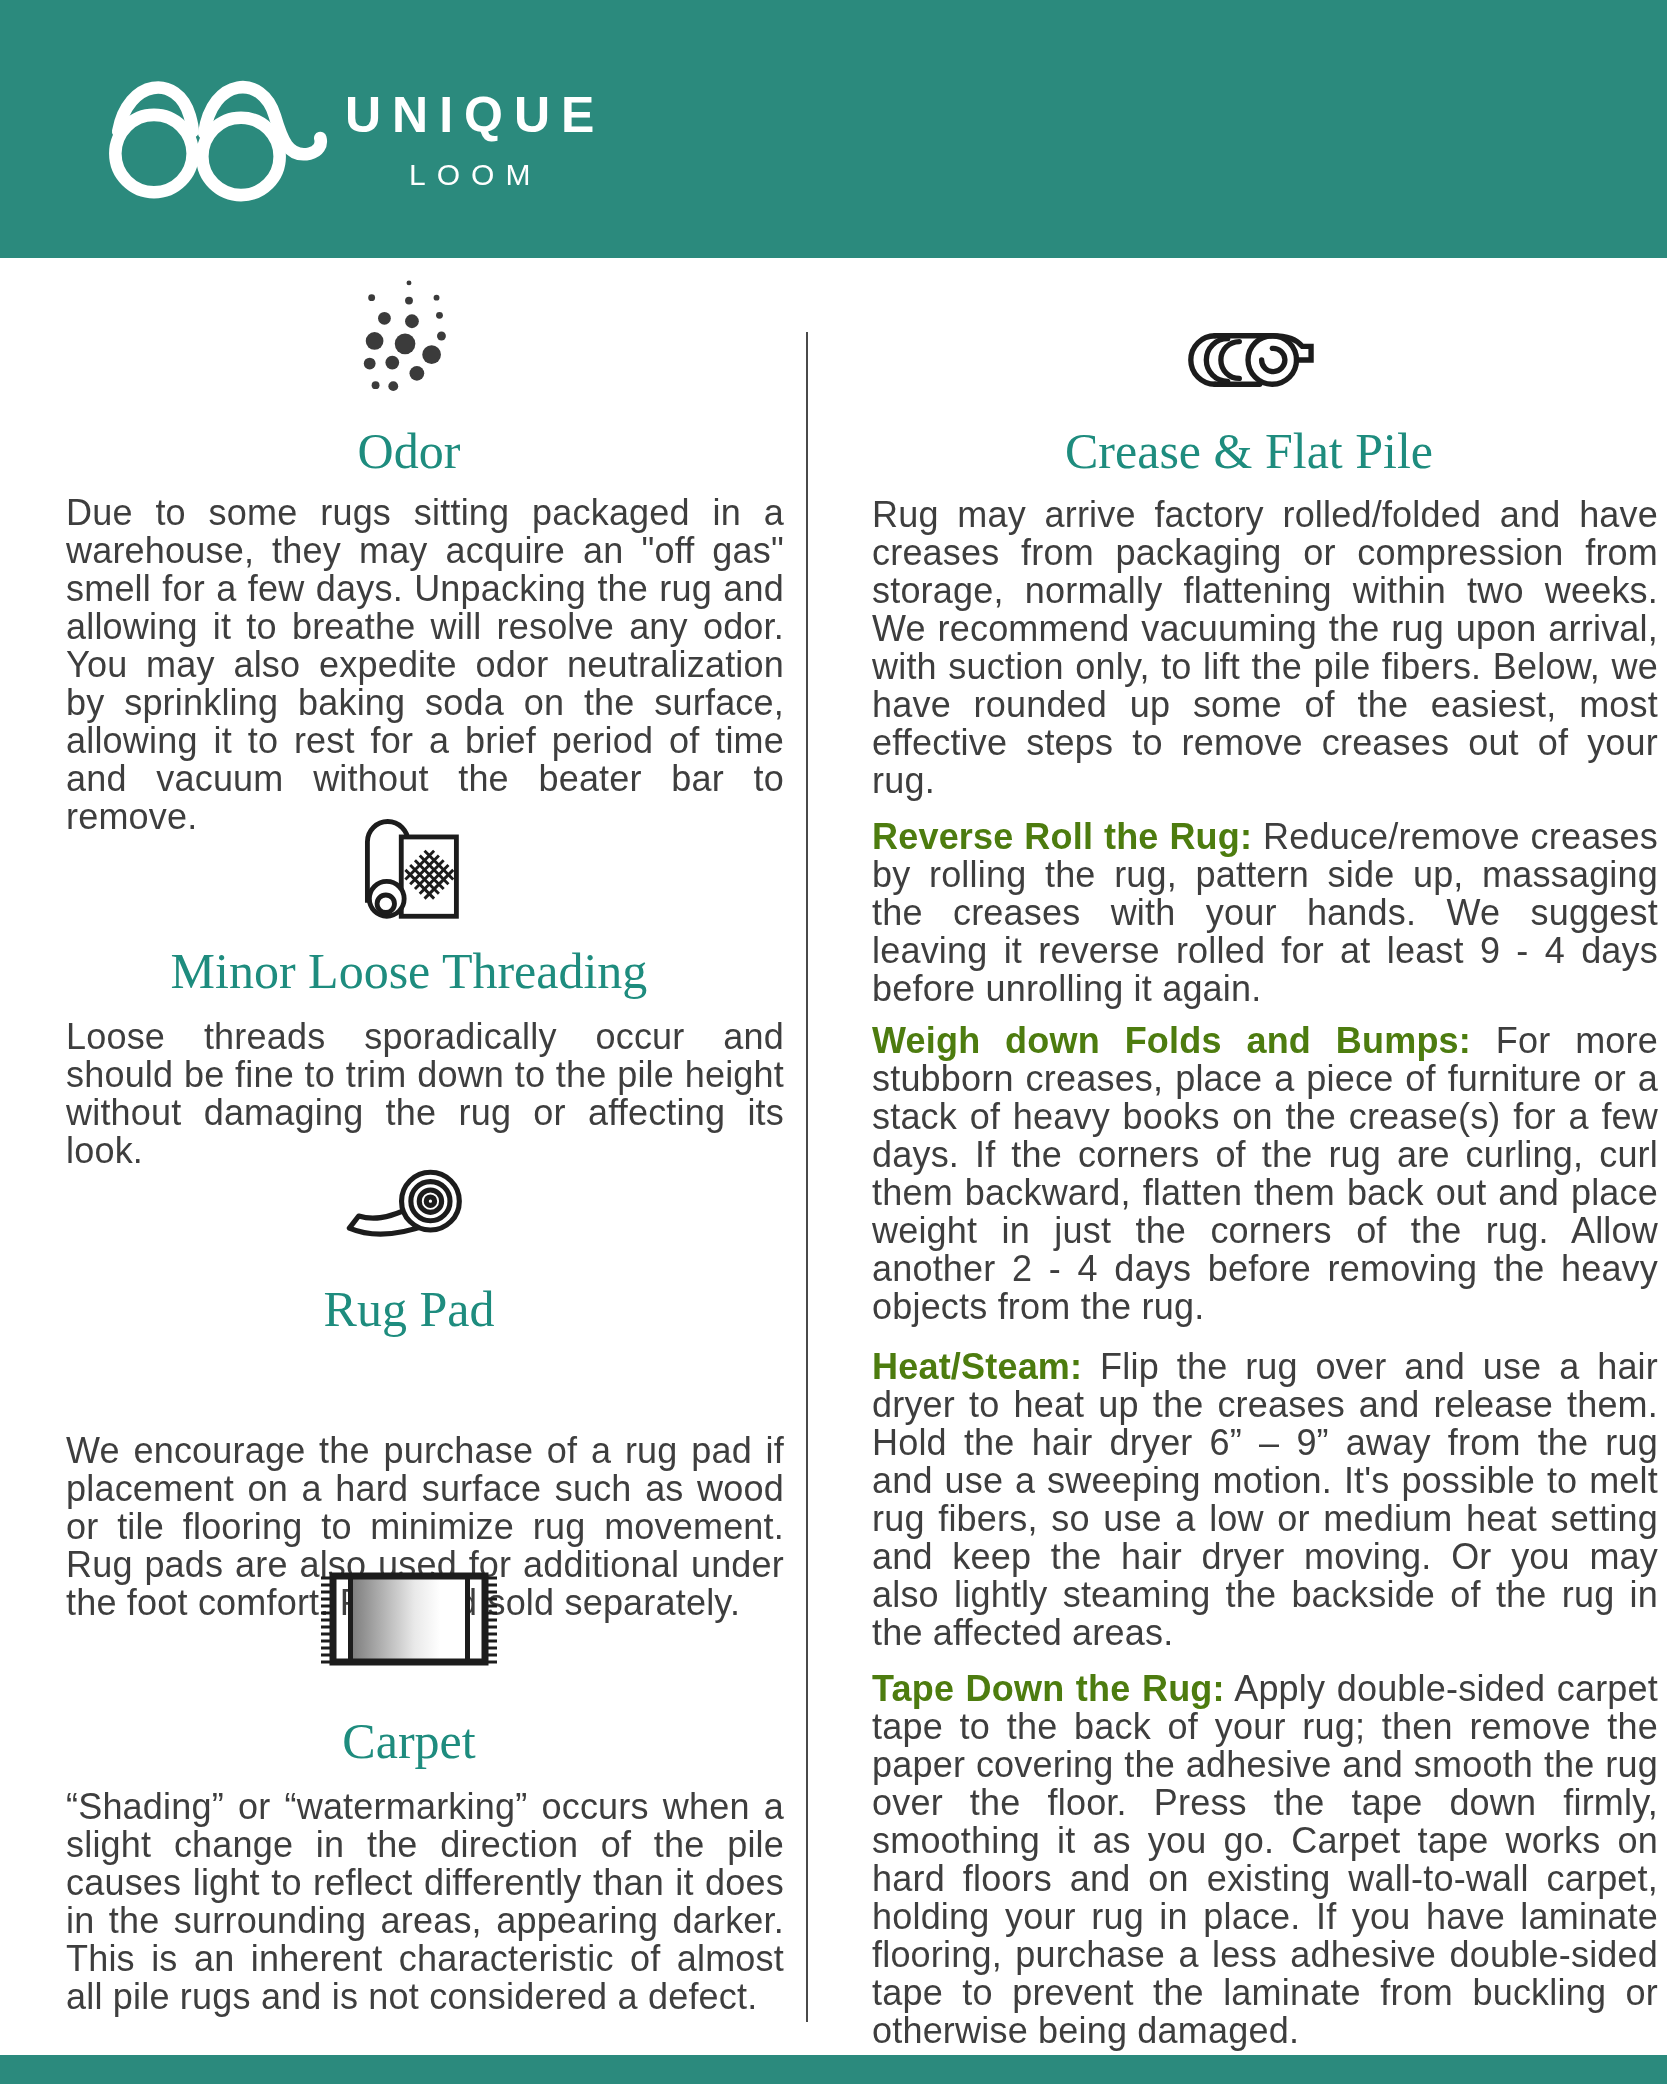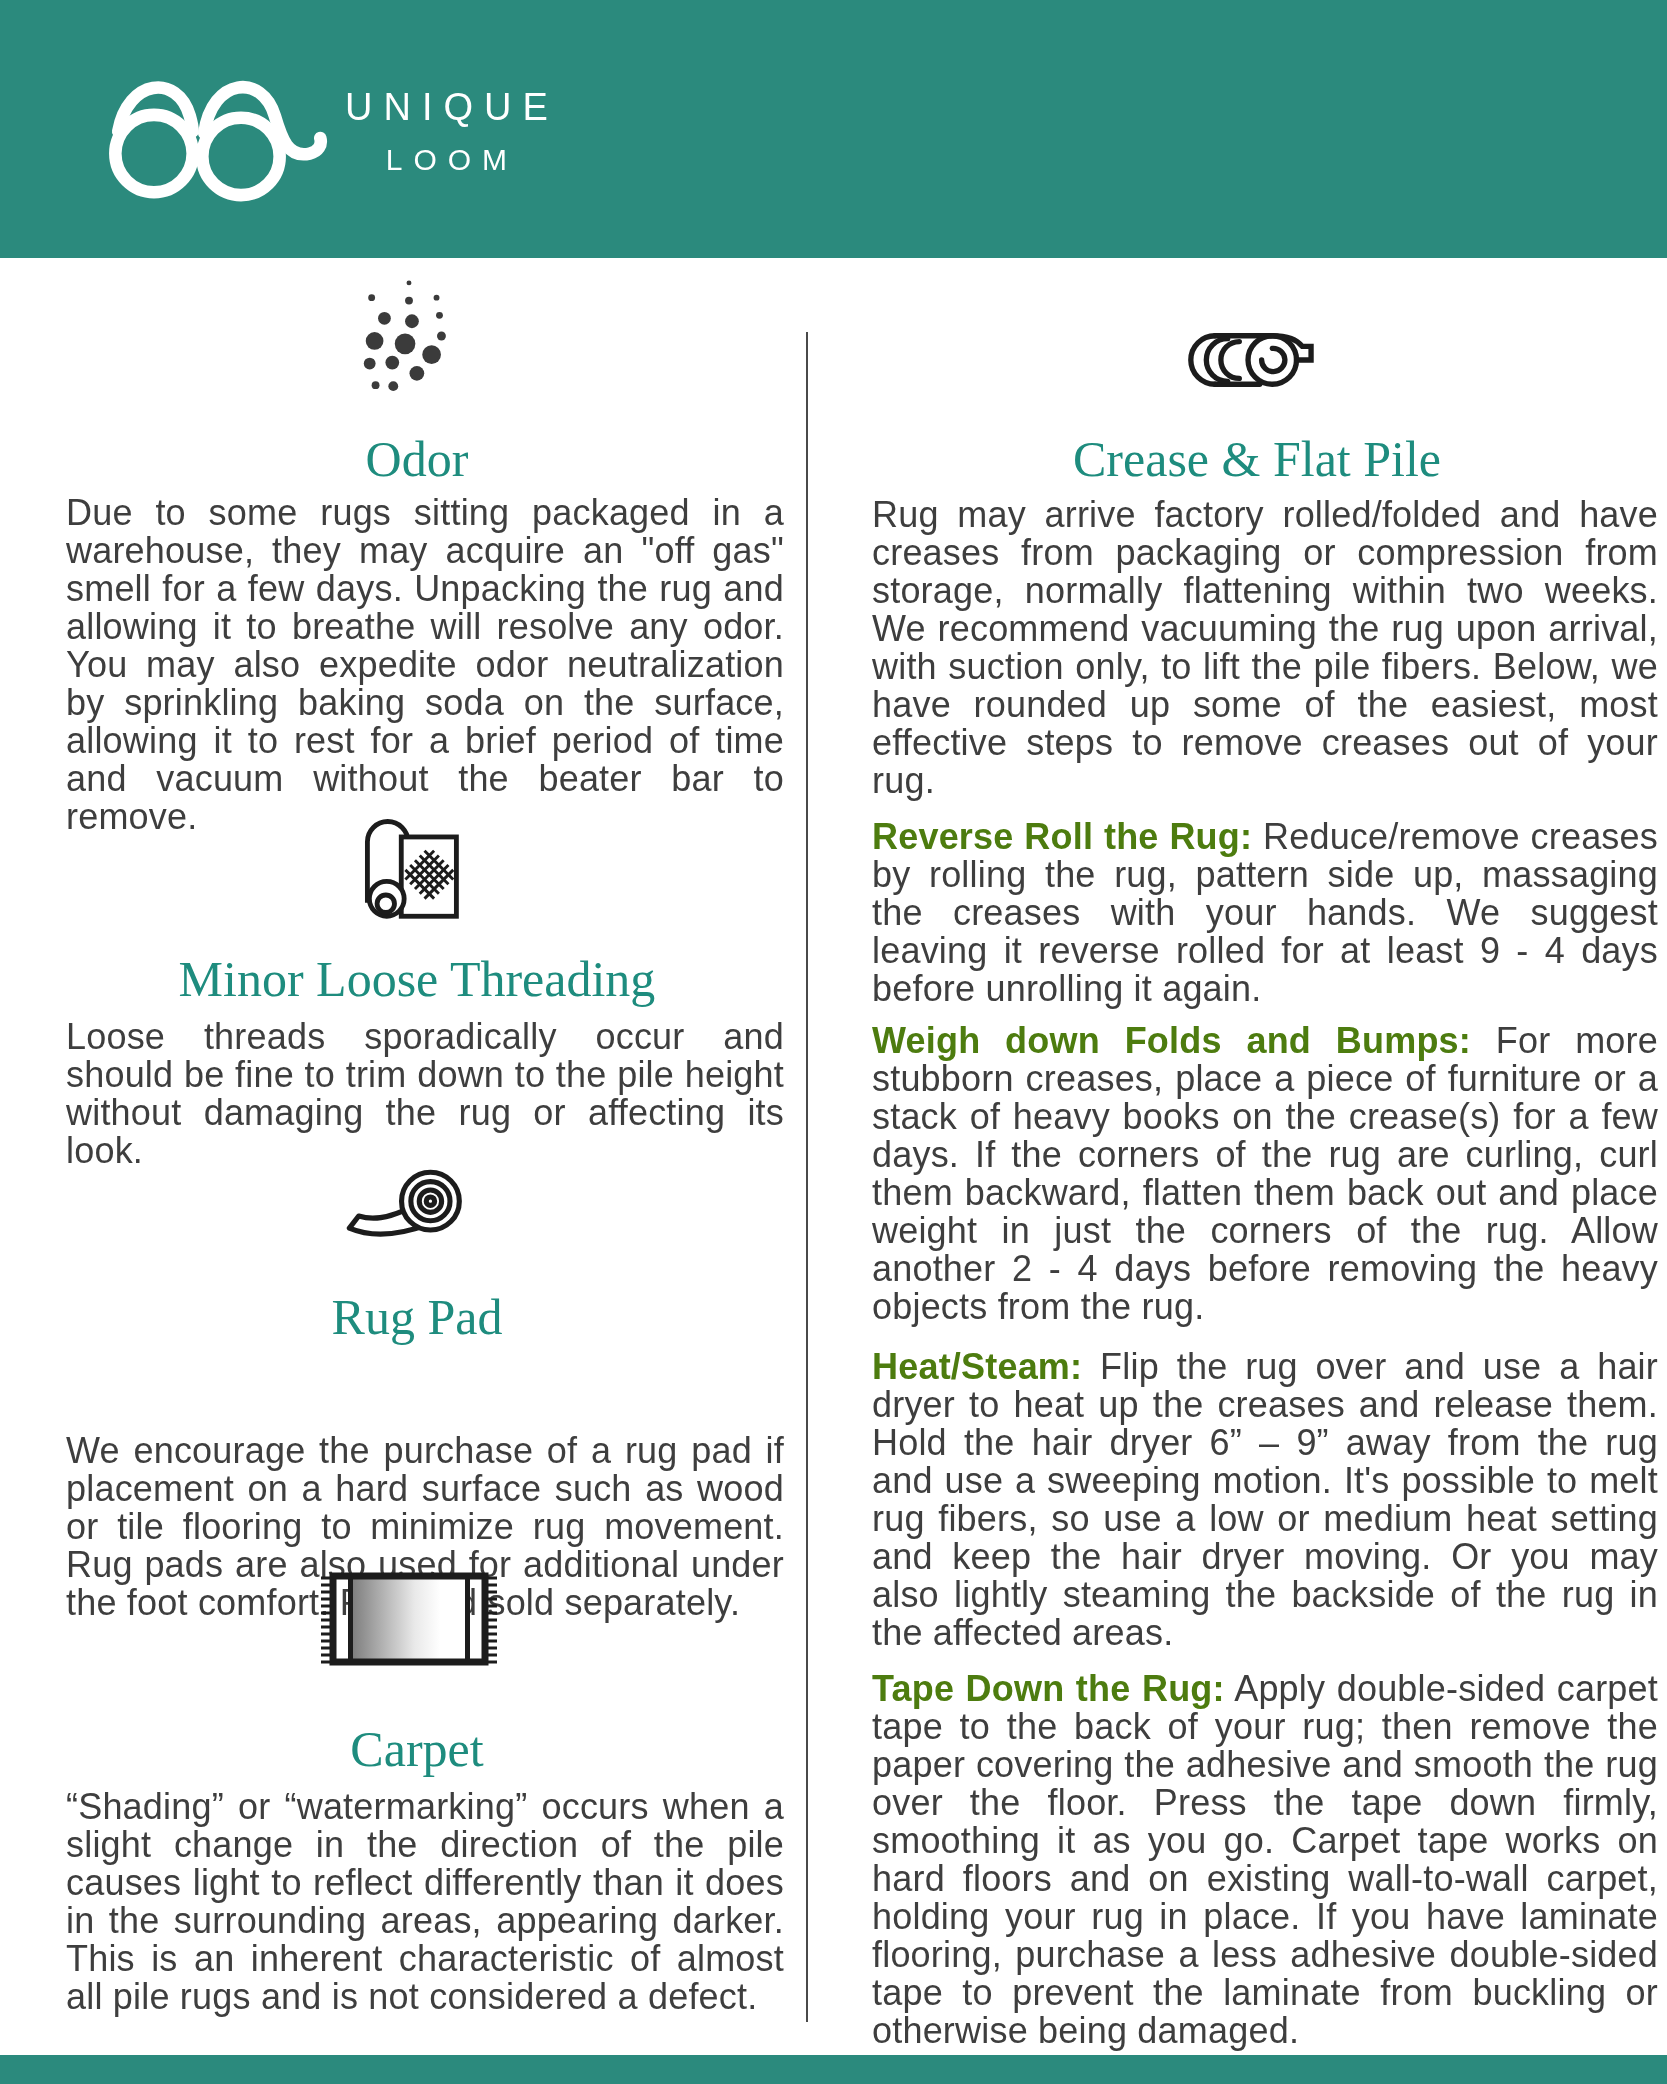--- a/index.html
+++ b/index.html
@@ -8,36 +8,36 @@
     background:#ffffff; overflow:hidden;
     font-family:"Liberation Sans", sans-serif;
   }
   
   .header {
     position:absolute; left:0; top:0; width:1667px; height:258px;
     background:#2B8A7D;
   }
   .logo-mark { position:absolute; left:96px; top:50px; }
   .brand { position:absolute; left:345px; top:86px; display:flex; flex-direction:column; align-items:center; color:#ffffff; }
-  .brand-top { font-size:38px; letter-spacing:11px; font-weight:400;text-align:center; }
+  .brand-top { font-size:50px; letter-spacing:11px; font-weight:700;text-align:center; }
   .brand-bottom { font-size:30px; letter-spacing:11px; font-weight:400; margin-top:14px; }
   .page-title {
     position:absolute; right:74px; top:62px;
     font-family:"Liberation Serif", serif; font-weight:400;
     font-size:96px; color:#ffffff; letter-spacing:5px; word-spacing:40px;
     white-space:nowrap;
   }
   
   .divider { position:absolute; left:806px; top:332px; width:2px; height:1690px; background:#4a4a4a; }
   .col { position:absolute; }
   .col-left  { left:50px;  top:0; width:718px; }
   .col-right { left:856px; top:0; width:786px; }
   .icon-wrap { position:absolute; width:100%; text-align:center; }
   h2.sec-heading {
-    position:absolute; width:100%; margin:8px; text-align:center;
+    position:absolute; width:100%; margin:0; text-align:center;
     font-family:"Liberation Serif", serif; font-weight:400;
     font-size:50px; line-height:1.1; color:#1E8C7E;
   }
   p.body {
     position:absolute; width:100%; margin:16px;
     font-size:36px; line-height:38px; letter-spacing:0.2px;
     color:#3e3e3e; text-align:justify;
   }
   p.body b { color:#4d7c0f; }
   

